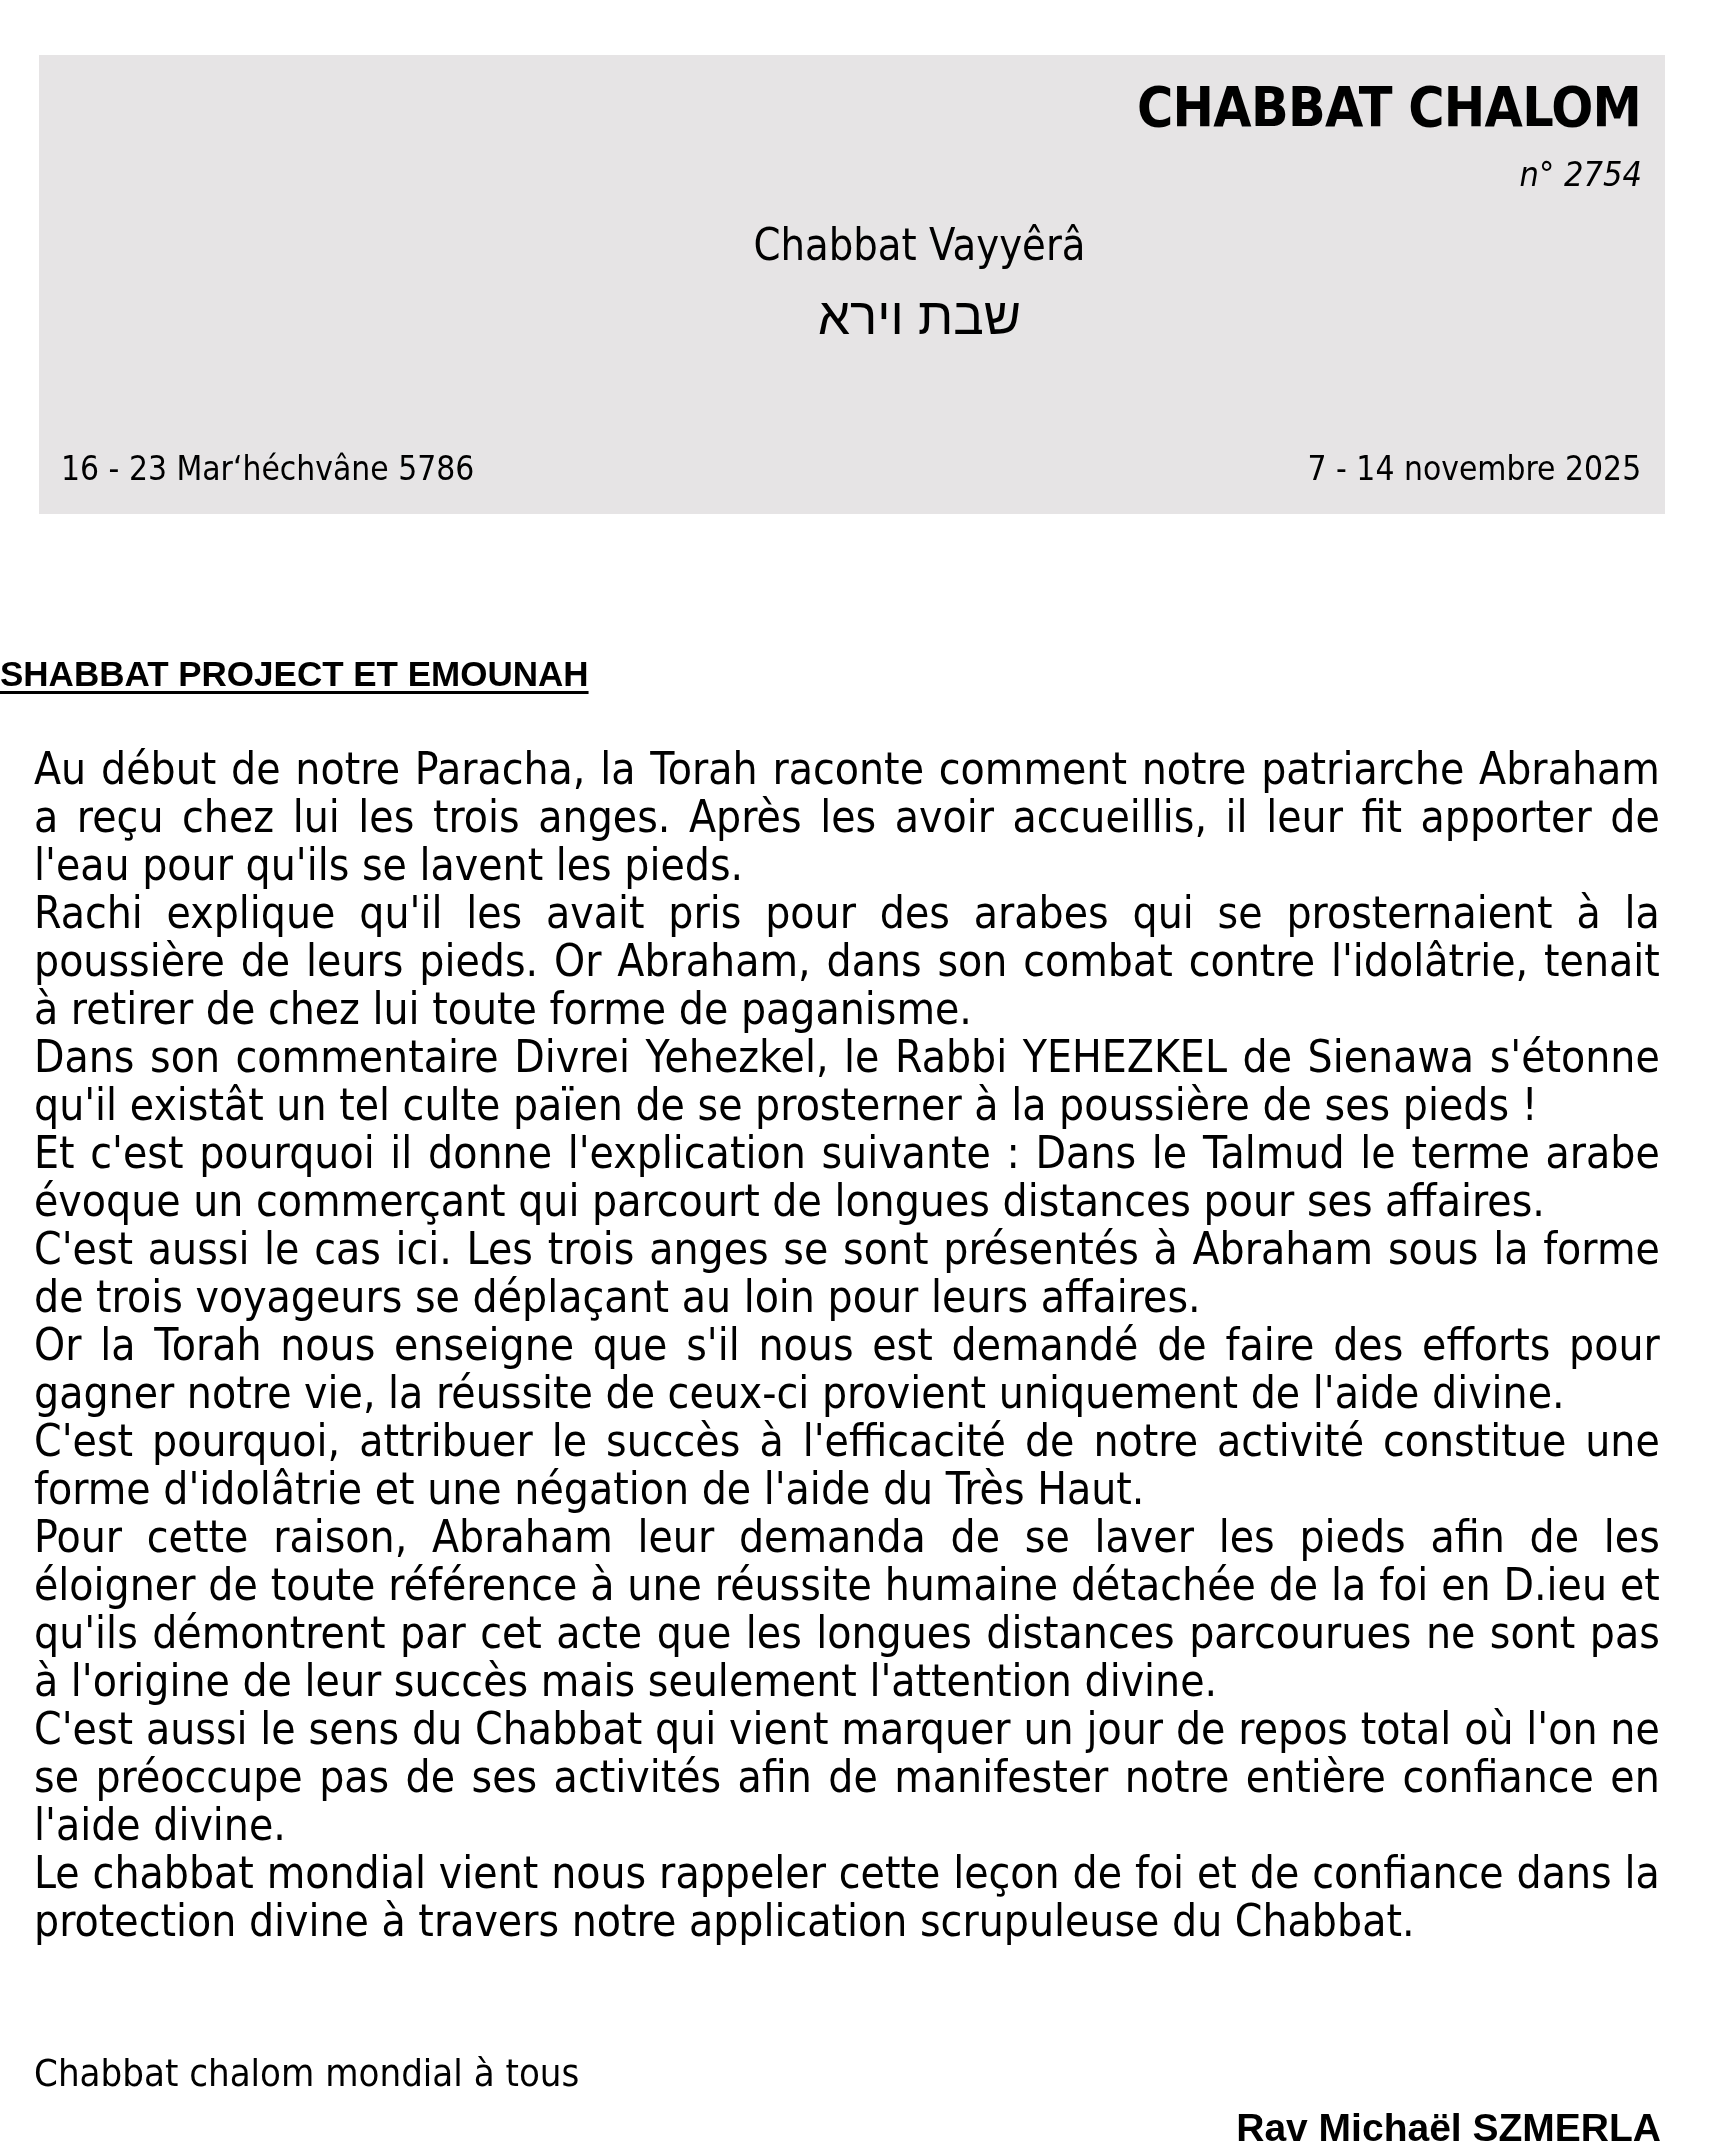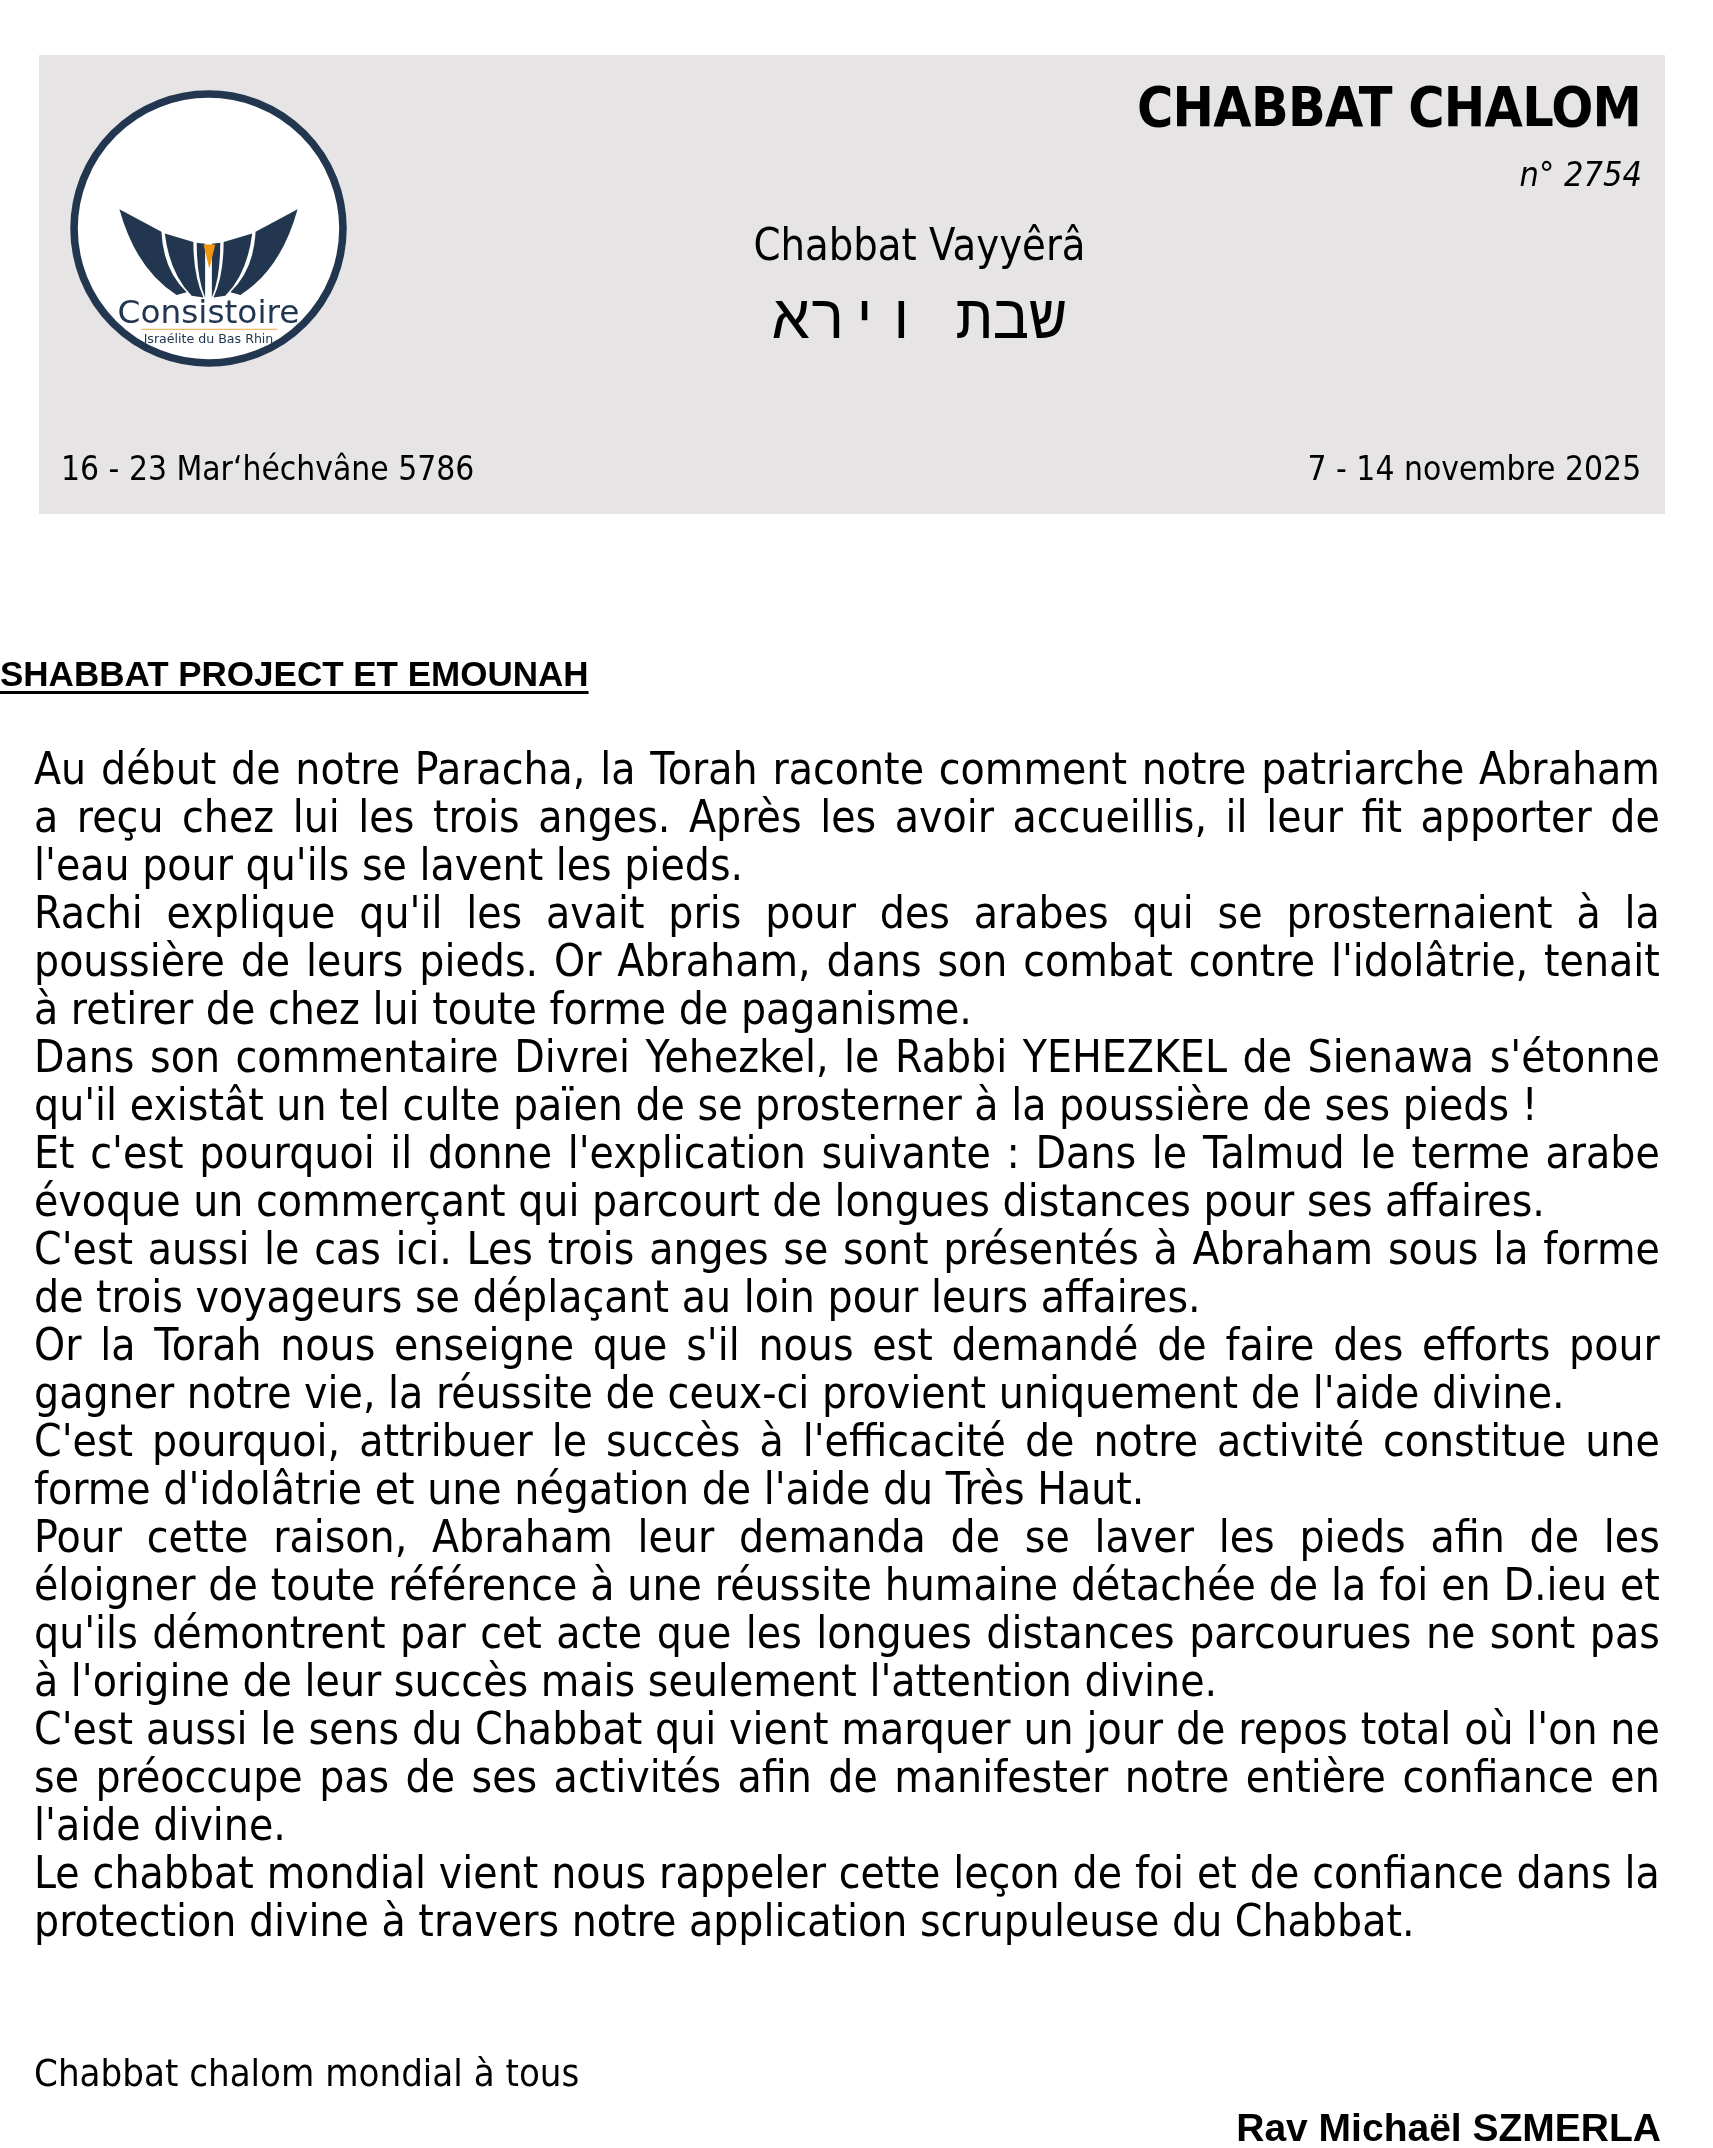--- a/index.html
+++ b/index.html
@@ -26,21 +26,21 @@
     font-family: "DejaVu Sans", sans-serif; font-style: italic;
     font-size: 34px; transform: scaleX(0.9); transform-origin: right top; white-space: nowrap;
   }
   .parasha-fr {
     position: absolute; left: 654px; top: 164px; width: 453px; text-align: center;
     font-family: "DejaVu Sans", sans-serif; font-size: 44px; transform: scaleX(0.88);
     white-space: nowrap;
   }
   .parasha-he {
     position: absolute; left: 654px; top: 232px; width: 453px; text-align: center;
-    font-family: Liberation Mono, monospace; font-size: 61px; white-space: nowrap; direction: rtl;
+    font-family: Liberation Sans, sans-serif; font-size: 51px; white-space: nowrap; direction: rtl;
     padding-right: 0;
   }
   .date-hebrew {
     position: absolute; left: 22px; top: 393px;
     font-family: "DejaVu Sans", sans-serif; font-size: 34px; transform: scaleX(0.88);
     transform-origin: left top; white-space: nowrap;
   }
   .date-gregorian {
     position: absolute; right: 23.5px; top: 393px;
     font-family: "DejaVu Sans", sans-serif; font-size: 34px; transform: scaleX(0.88);
@@ -64,36 +64,20 @@
   .signature {
     position: absolute; right: 52px; top: 2106px;
     font-family: "Liberation Sans", sans-serif; font-weight: bold; font-size: 39px;
     white-space: nowrap;
   }
 </style>
 </head>
 <body>
 
 <div class="header">
-  <div class="logo">
-    <svg viewBox="0 0 332 332">
-      <circle cx="166" cy="166" r="160" fill="#ffffff" stroke="#22374f" stroke-width="9"></circle>
-
-      <path d="M60 143 L110 170 Q112 215 140 242 L128 245 Q80 215 60 143 Z" fill="#22374f"></path>
-      <path d="M114 172 L148 182 Q148 222 160 248 L146 246 Q120 220 114 172 Z" fill="#22374f"></path>
-      <path d="M272 143 L222 170 Q220 215 192 242 L204 245 Q252 215 272 143 Z" fill="#22374f"></path>
-      <path d="M218 172 L184 182 Q184 222 172 248 L186 246 Q212 220 218 172 Z" fill="#22374f"></path>
-      <path d="M152 183 L162 184 L162 248 Q152 225 152 183 Z" fill="#22374f"></path>
-      <path d="M180 183 L170 184 L170 248 Q180 225 180 183 Z" fill="#22374f"></path>
-      <path d="M160 185 L174 185 L167 214 Z" fill="#f0960f"></path>
-      <text x="166" y="278" text-anchor="middle" font-family="DejaVu Sans, sans-serif" font-size="39" fill="#22374f">Consistoire</text>
-      <line x1="86" y1="286" x2="248" y2="286" stroke="#f0b860" stroke-width="1.5"></line>
-      <text x="166" y="302" text-anchor="middle" font-family="DejaVu Sans, sans-serif" font-size="15" fill="#22374f">Israélite du Bas Rhin</text>
-    </svg>
-  </div>
   <div class="main-title">CHABBAT CHALOM</div>
   <div class="issue-number">n° 2754</div>
   <div class="parasha-fr">Chabbat Vayyêrâ</div>
   <div class="parasha-he">שבת וירא</div>
   <div class="date-hebrew">16 - 23 Mar‘héchvâne 5786</div>
   <div class="date-gregorian">7 - 14 novembre 2025</div>
 </div>
 
 <div class="article-title">
   <span>SHABBAT PROJECT ET EMOUNAH</span>

